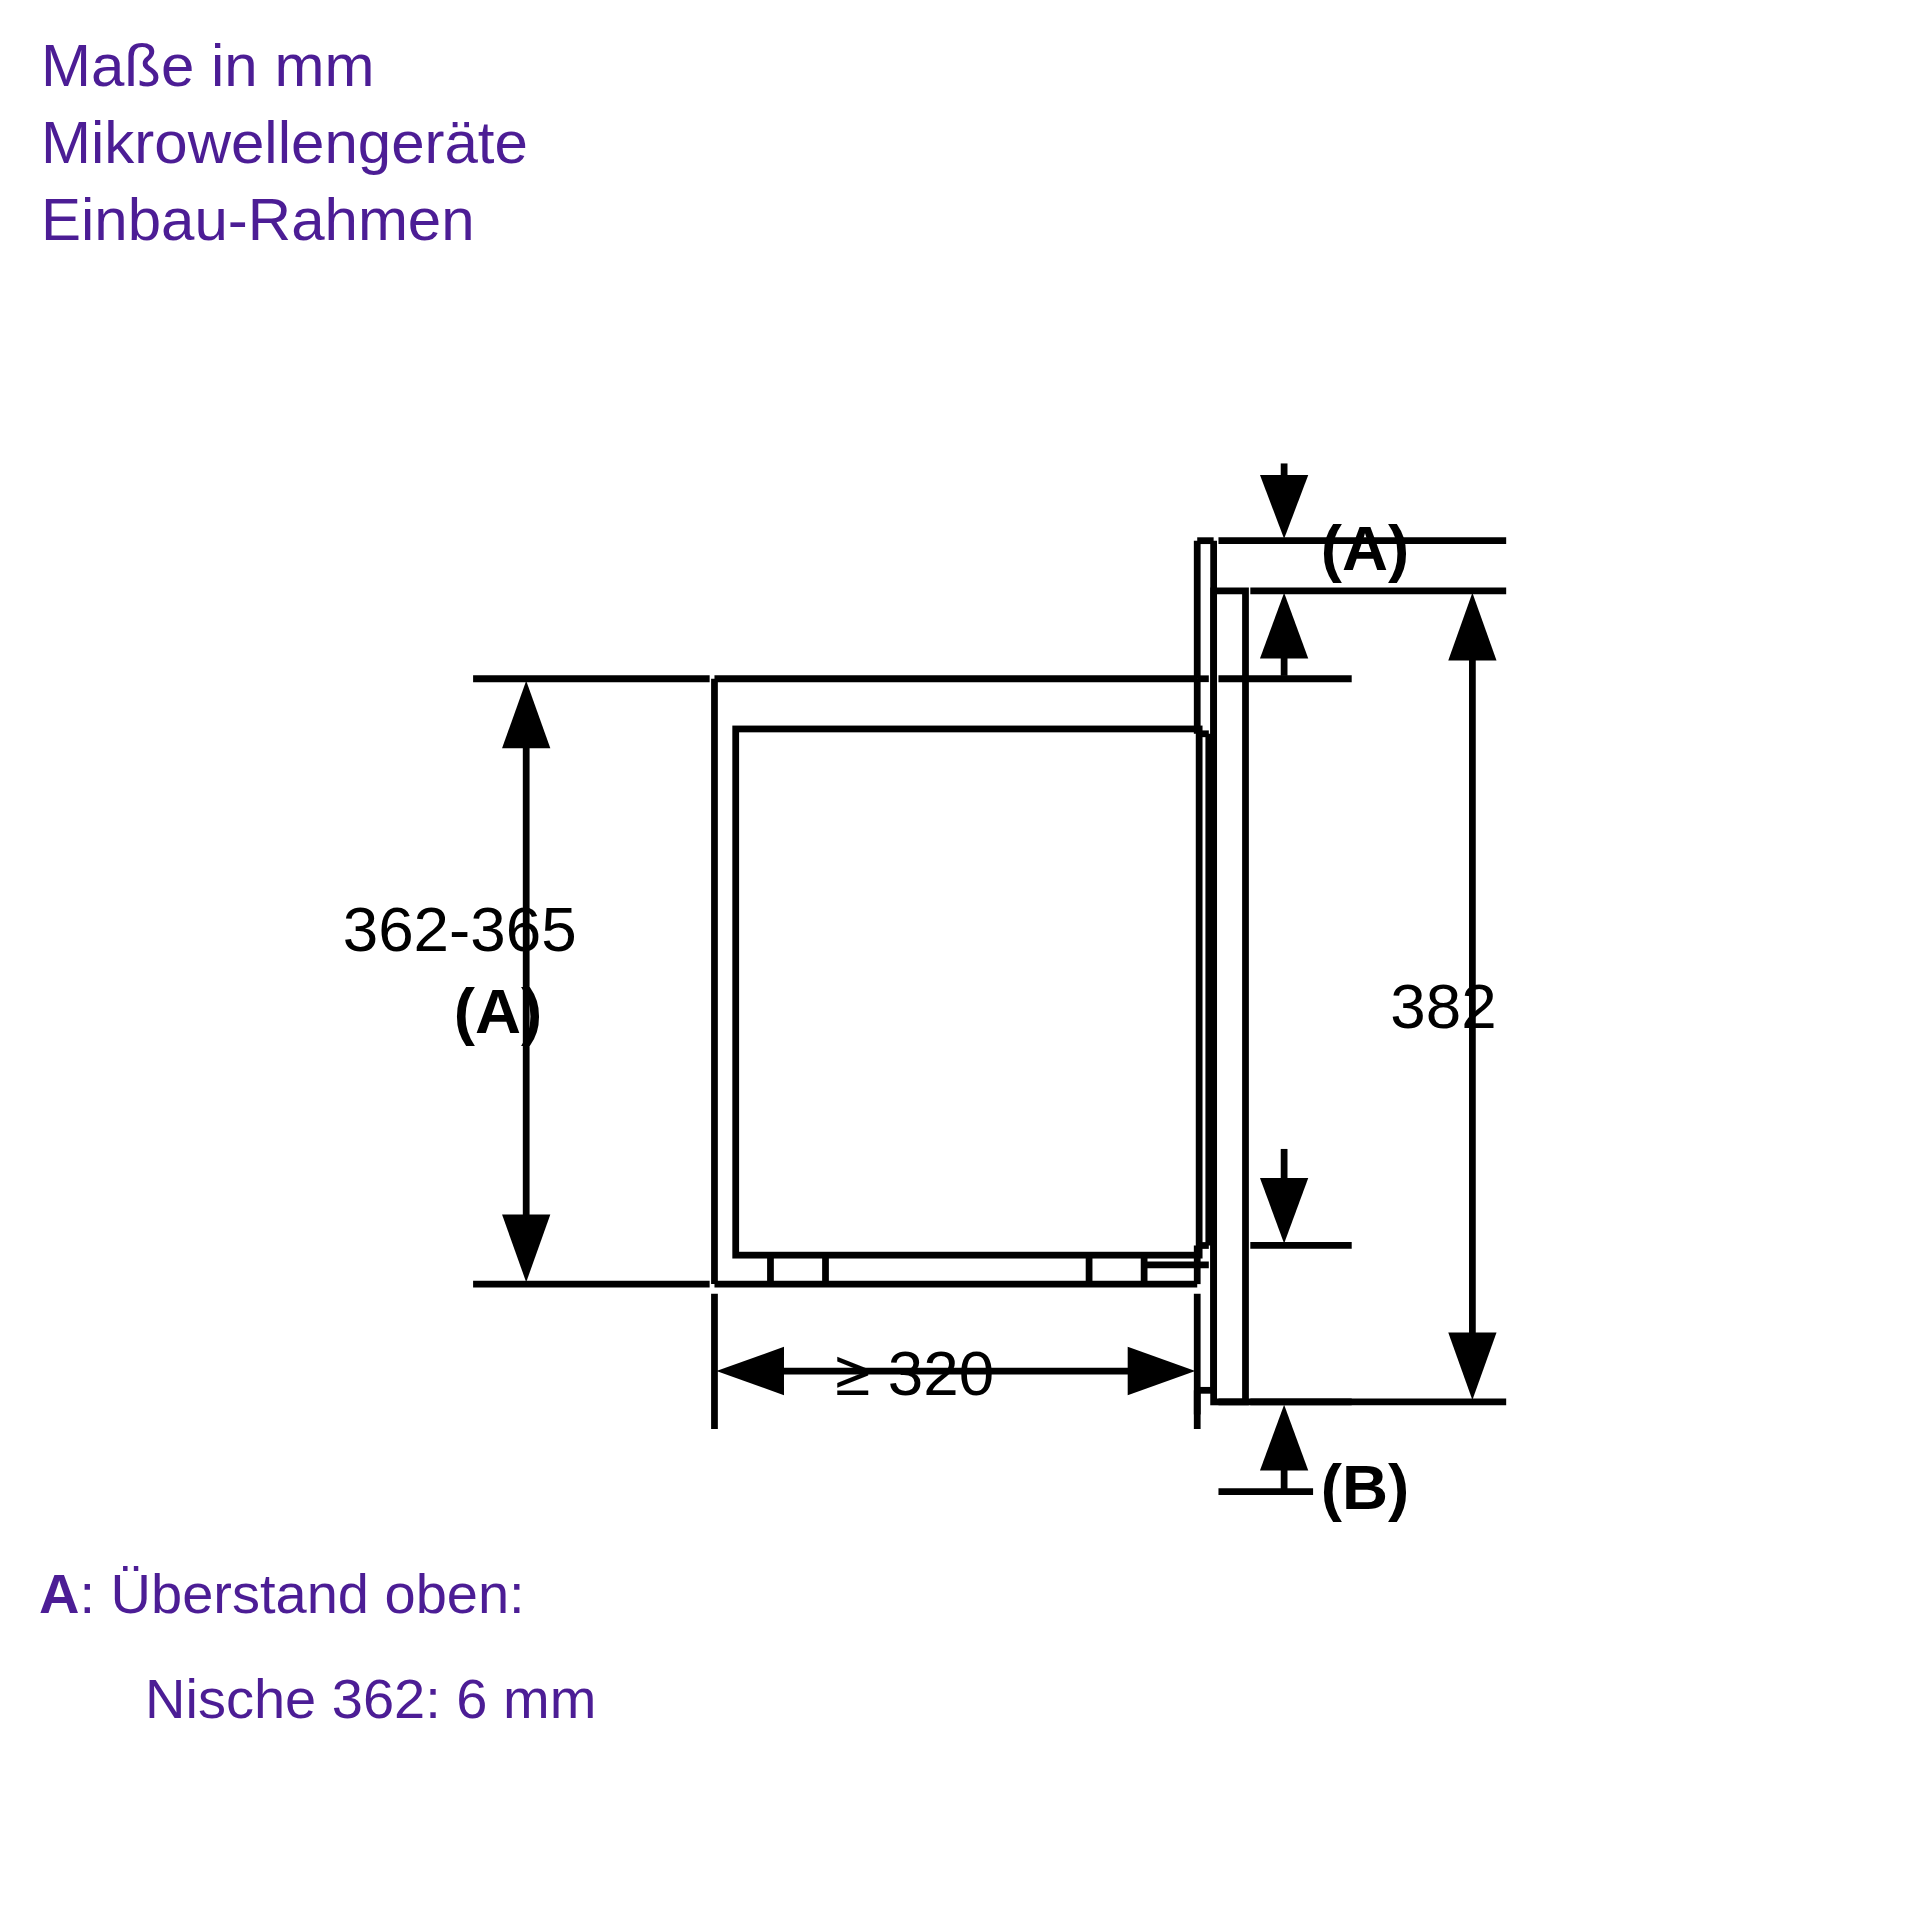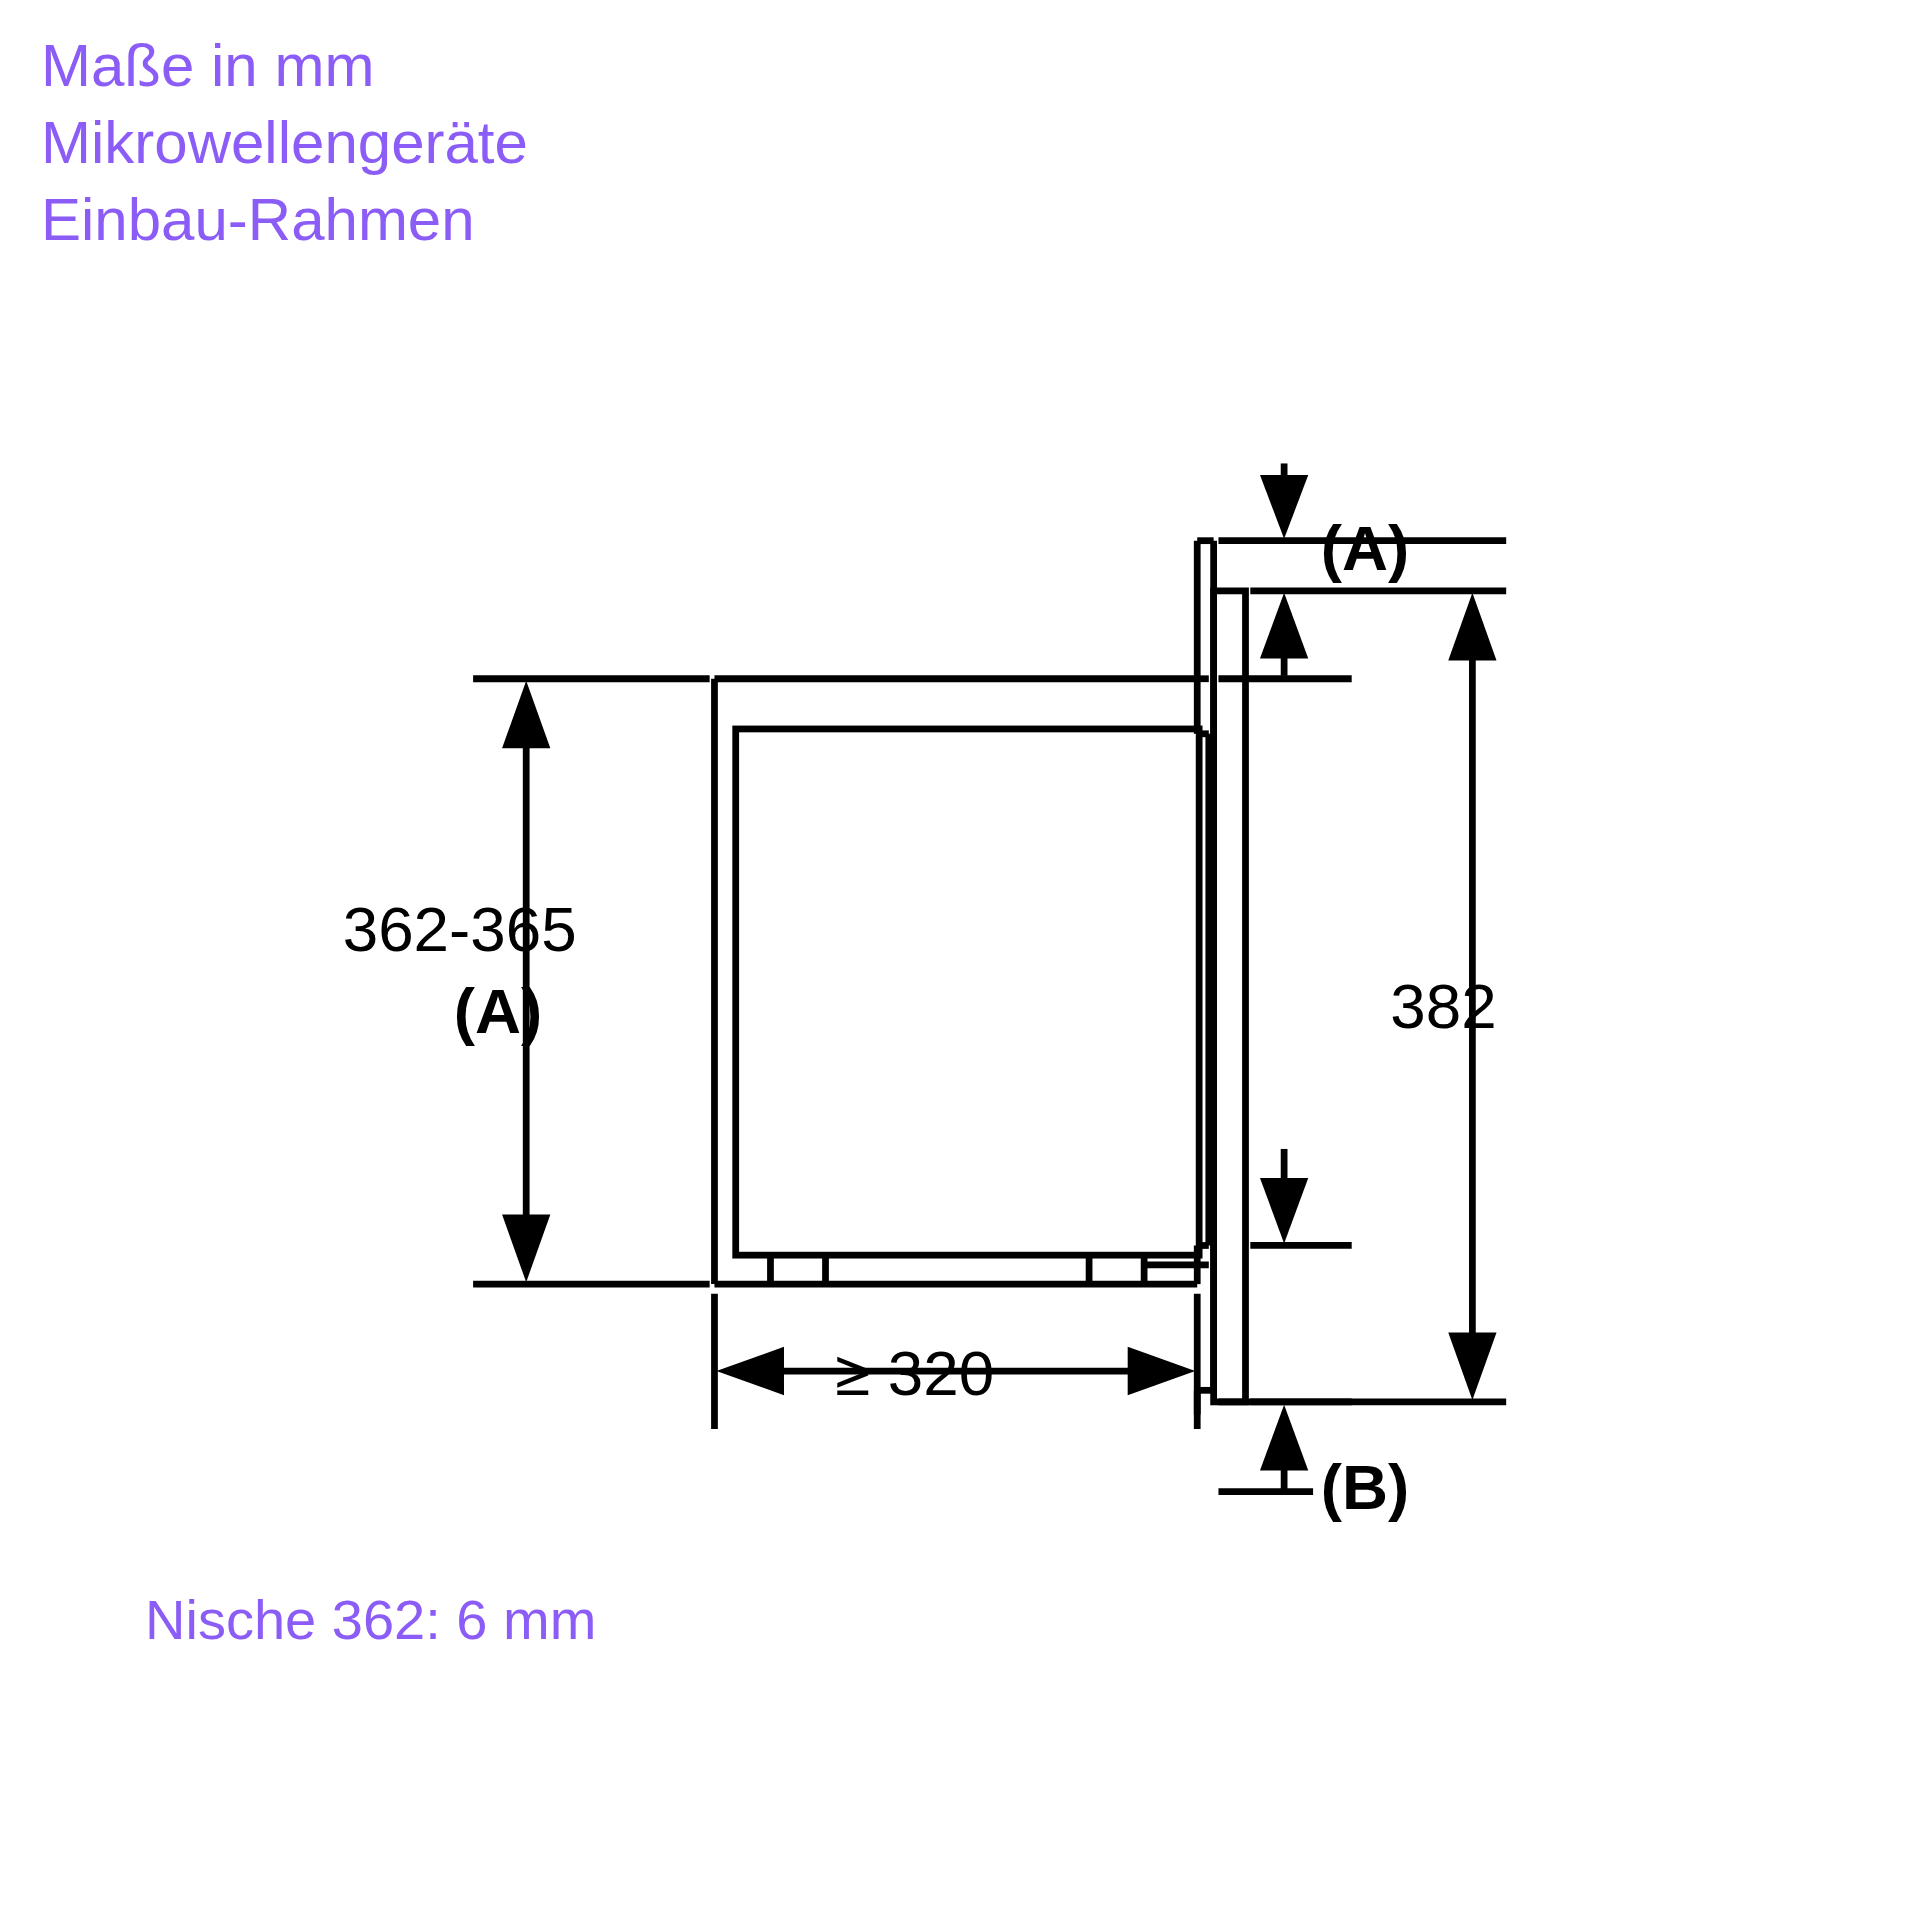--- a/index.html
+++ b/index.html
@@ -6,21 +6,21 @@
     margin: 0;
     padding: 0;
     background: #ffffff;
   }
   #page {
     position: relative;
     width: 1931px;
     height: 1931px;
     background: #ffffff;
     font-family: "Liberation Sans", sans-serif;
-    color: #8b5cf6;
+    color: #4c1d95;
     overflow: hidden;
   }
   .title-block {
     position: absolute;
     left: 41px;
     top: 27px;
     width: 1159px;
   }
   .title-line {
     font-size: 60px;
@@ -148,17 +148,20 @@
 
     <text class="dimtext" x="865" y="1445">≥ 320</text>
 
     <text class="dimtext" x="1440" y="1065">382</text>
 
     <text class="dimtext-bold" x="1368" y="590">(A)</text>
     <text class="dimtext-bold" x="1368" y="1563">(B)</text>
   </svg>
 
   <div class="legend-block">
+    <div class="legend-line">
+      <b>A</b><span>: </span><span>Überstand oben:</span>
+    </div>
     <div class="legend-line legend-indent">Nische 362: 6 mm</div>
   </div>
 
 </div>
 
 
 </body></html>

